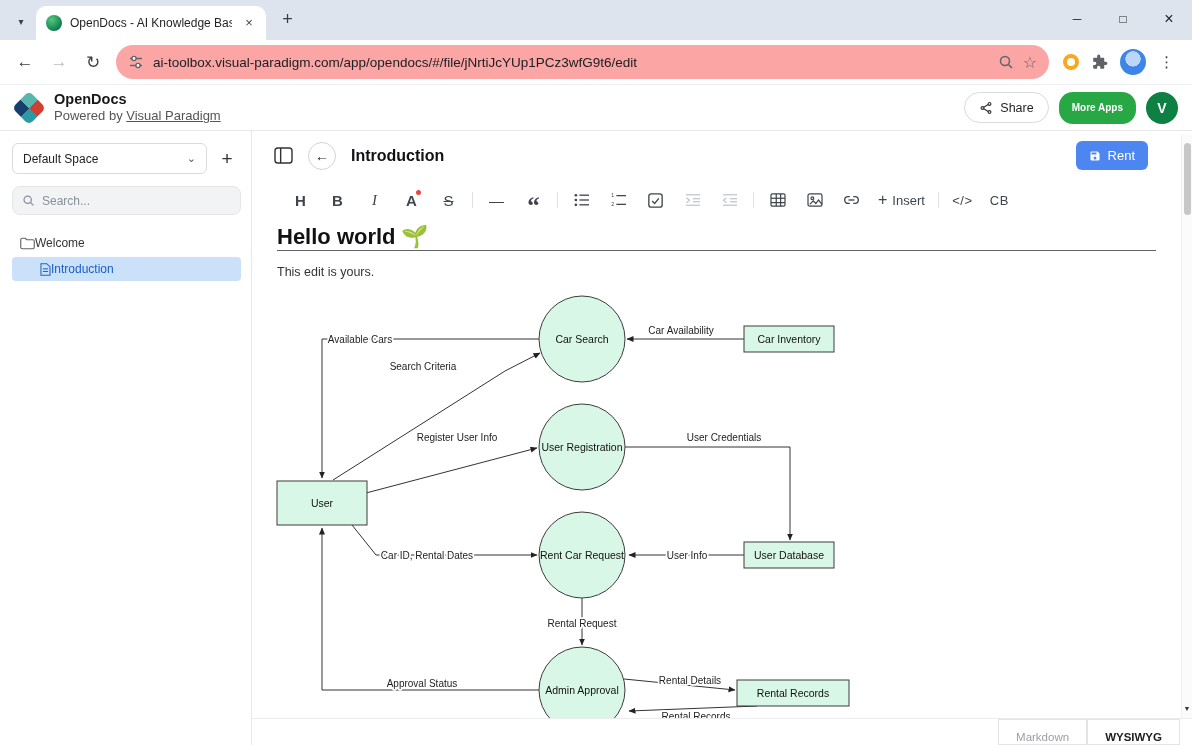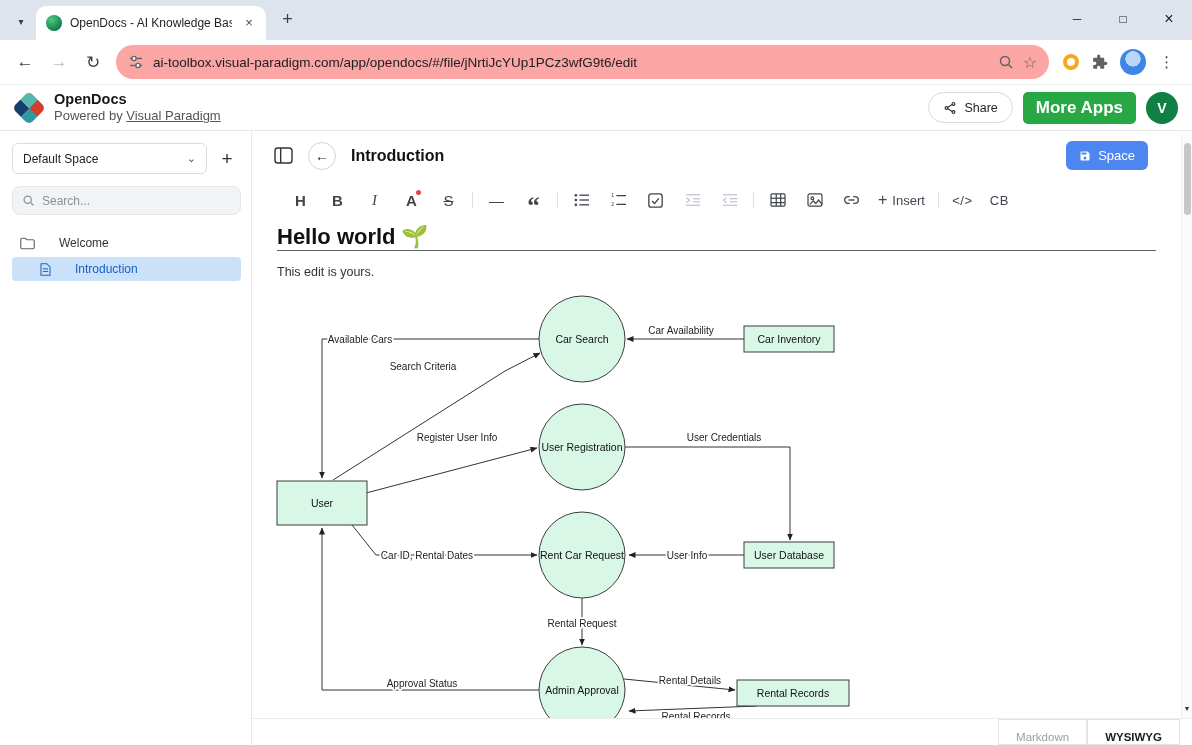--- a/index.html
+++ b/index.html
@@ -35,34 +35,34 @@
   .appheader{height:46px;background:#fff;border-bottom:1px solid #e7e7e7;display:flex;align-items:center;padding:0 14px;gap:10px;flex:none}
   .vp-logo{width:30px;height:30px;position:relative;flex:none}
   .vp-logo::before{content:"";position:absolute;inset:3px;transform:rotate(45deg);border-radius:5px;
      background:conic-gradient(from 0deg,#d23f31 0 25%,#2c9aa0 0 50%,#173f6b 0 75%,#58b6ad 0 100%)}
   .app-titles{display:flex;flex-direction:column;line-height:1.2}
   .app-name{font-size:14.5px;font-weight:bold;color:#17181a}
   .app-sub{font-size:13px;color:#555}
   .app-sub .lnk{text-decoration:underline;cursor:pointer}
   .header-right{margin-left:auto;display:flex;align-items:center;gap:10px}
   .share-btn{height:31px;border:1px solid #dadada;background:#fff;border-radius:16px;padding:0 14px;font-size:12.5px;display:flex;align-items:center;gap:7px;color:#1f1f1f;cursor:pointer}
-  .moreapps-btn{height:32px;background:#28a745;color:#fff;border:none;border-radius:5px;padding:0 13px;font-size:17px;font-weight:bold;cursor:pointer}
+  .moreapps-btn{height:32px;background:#28a745;color:#fff;border:none;border-radius:14px;padding:0 13px;font-size:10px;font-weight:bold;cursor:pointer}
   .avatar-v{width:32px;height:32px;border-radius:50%;background:#0e8043;color:#fff;font-size:14px;font-weight:bold;display:flex;align-items:center;justify-content:center;border:none;cursor:pointer}
 
   
   .main{flex:1;display:flex;min-height:0}
   .sidebar{width:252px;border-right:1px solid #e8e8e8;padding:12px 10px 0 12px;display:flex;flex-direction:column;flex:none}
   .space-row{display:flex;gap:6px;align-items:center}
   .space-select{flex:1;height:31px;border:1px solid #d9dbdf;border-radius:6px;font-size:12px;color:#222;display:flex;align-items:center;padding:0 10px;justify-content:space-between;background:#fff;cursor:pointer}
   .add-btn{width:28px;height:28px;border:none;background:none;font-size:19px;color:#333;cursor:pointer}
   .search-box{margin-top:12px;height:29px;background:#f1f3f5;border:1px solid #e4e6e9;border-radius:8px;display:flex;align-items:center;gap:7px;padding:0 9px;cursor:text}
   .search-input{border:none;background:transparent;outline:none;font-size:12px;color:#15803d;width:100%;font-family:"Liberation Sans",sans-serif}
   .search-input::placeholder{color:#8a8f98}
   .tree{margin-top:16px;display:flex;flex-direction:column;gap:2px}
-  .tree-item{height:24px;display:flex;align-items:center;gap:24px;font-size:12px;color:#333;padding:0 8px;border-radius:4px;cursor:pointer}
+  .tree-item{height:24px;display:flex;align-items:center;gap:0;font-size:12px;color:#333;padding:0 8px;border-radius:4px;cursor:pointer}
   .tree-item.child{padding-left:28px}
   .tree-item.selected{background:#cbe1fa;color:#1a5fc8}
 
   
   .editor{flex:1;display:flex;flex-direction:column;position:relative;min-width:0}
   .editor-header{height:49px;display:flex;align-items:center;gap:15px;padding:0 22px;flex:none}
   .panel-btn{border:none;background:none;cursor:pointer;display:flex;align-items:center}
   .backcircle{width:28px;height:28px;border:1px solid #d4d4d4;border-radius:50%;background:#fff;font-size:14px;color:#222;cursor:pointer}
   .editor-title{font-size:16px;font-weight:bold;color:#101114}
   .save-btn{margin-left:auto;margin-right:22px;height:29px;background:#4d86f0;color:#fff;border:none;border-radius:6px;padding:0 13px;font-size:13px;display:flex;align-items:center;gap:7px;cursor:pointer}
@@ -233,21 +233,21 @@
             </svg>
         </button>
         <button class="backcircle">←</button>
         <span class="editor-title">Introduction</span>
         <button class="save-btn">
           <span style="display:flex">
             <svg width="12" height="12" viewBox="0 0 24 24" fill="#fff">
                 <path d="M17 3H5a2 2 0 0 0-2 2v14a2 2 0 0 0 2 2h14a2 2 0 0 0 2-2V7l-4-4zM12 19a3 3 0 1 1 0-6 3 3 0 0 1 0 6zm3-10H5V5h10v4z"></path>
               </svg>
           </span>
-          <span>Space</span>
+          <span>Rent</span>
         </button>
       </div>
 
       <div class="toolbar">
         <button class="tb bold">H</button>
         <button class="tb bold">B</button>
         <button class="tb italic">I</button>
         <button class="tb tb-a">
             <span>A</span>
             <span class="reddot"></span>

